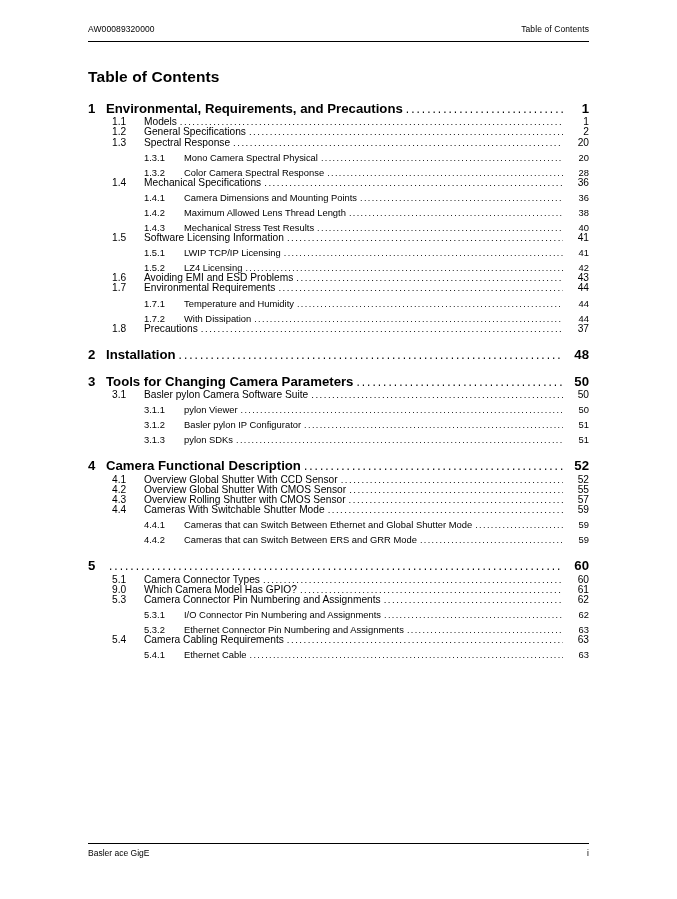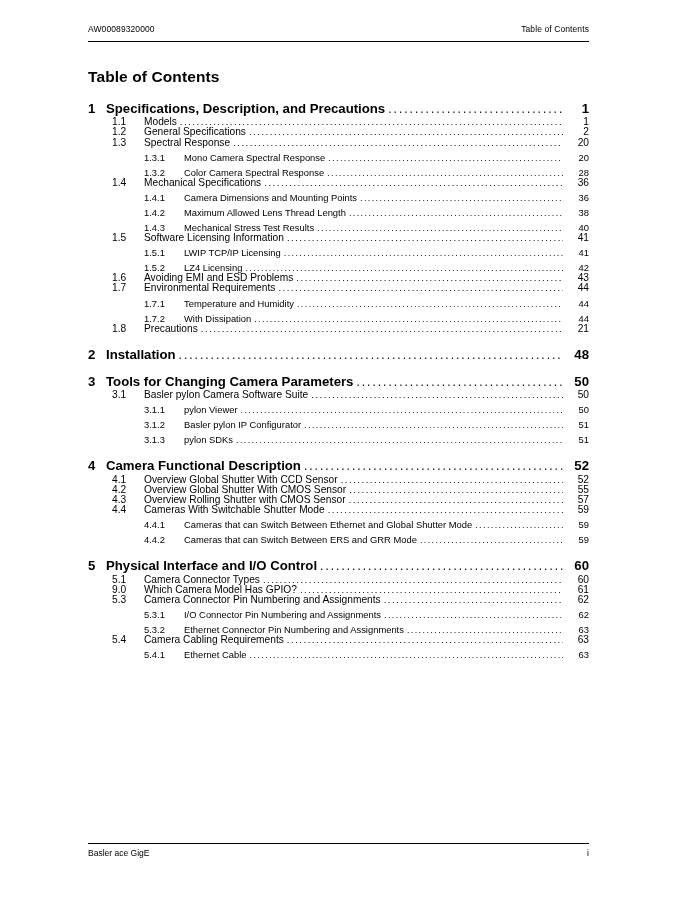--- a/index.html
+++ b/index.html
@@ -138,21 +138,21 @@
     <span>AW00089320000</span>
     <span>Table of Contents</span>
     <span class="rule"></span>
   </div>
 
   <div class="content">
     <h1 class="toc-title">Table of Contents</h1>
     <div id="toc-list">
         <div class="row lvl1">
           <span class="num">1</span>
-          <span class="label">Specifications, Description, and Precautions</span>
+          <span class="label">Environmental, Requirements, and Precautions</span>
           <span class="dots">.......................................................................................................................</span>
           <span class="pg">1</span>
         </div>
         <div class="row lvl2">
           <span class="num">1.1</span>
           <span class="label">Models</span>
           <span class="dots">.......................................................................................................................</span>
           <span class="pg">1</span>
         </div>
         <div class="row lvl2">
@@ -162,21 +162,21 @@
           <span class="pg">2</span>
         </div>
         <div class="row lvl2">
           <span class="num">1.3</span>
           <span class="label">Spectral Response</span>
           <span class="dots">.......................................................................................................................</span>
           <span class="pg">20</span>
         </div>
         <div class="row lvl3">
           <span class="num">1.3.1</span>
-          <span class="label">Mono Camera Spectral Response</span>
+          <span class="label">Mono Camera Spectral Physical</span>
           <span class="dots">.......................................................................................................................</span>
           <span class="pg">20</span>
         </div>
         <div class="row lvl3">
           <span class="num">1.3.2</span>
           <span class="label">Color Camera Spectral Response</span>
           <span class="dots">.......................................................................................................................</span>
           <span class="pg">28</span>
         </div>
         <div class="row lvl2">
@@ -242,21 +242,21 @@
         <div class="row lvl3">
           <span class="num">1.7.2</span>
           <span class="label">With Dissipation</span>
           <span class="dots">.......................................................................................................................</span>
           <span class="pg">44</span>
         </div>
         <div class="row lvl2">
           <span class="num">1.8</span>
           <span class="label">Precautions</span>
           <span class="dots">.......................................................................................................................</span>
-          <span class="pg">21</span>
+          <span class="pg">37</span>
         </div>
         <div class="row lvl1">
           <span class="num">2</span>
           <span class="label">Installation</span>
           <span class="dots">.......................................................................................................................</span>
           <span class="pg">48</span>
         </div>
         <div class="row lvl1">
           <span class="num">3</span>
           <span class="label">Tools for Changing Camera Parameters</span>
@@ -324,21 +324,20 @@
           <span class="pg">59</span>
         </div>
         <div class="row lvl3">
           <span class="num">4.4.2</span>
           <span class="label">Cameras that can Switch Between ERS and GRR Mode</span>
           <span class="dots">.......................................................................................................................</span>
           <span class="pg">59</span>
         </div>
         <div class="row lvl1">
           <span class="num">5</span>
-          <span class="label">Physical Interface and I/O Control</span>
           <span class="dots">.......................................................................................................................</span>
           <span class="pg">60</span>
         </div>
         <div class="row lvl2">
           <span class="num">5.1</span>
           <span class="label">Camera Connector Types</span>
           <span class="dots">.......................................................................................................................</span>
           <span class="pg">60</span>
         </div>
         <div class="row lvl2">

